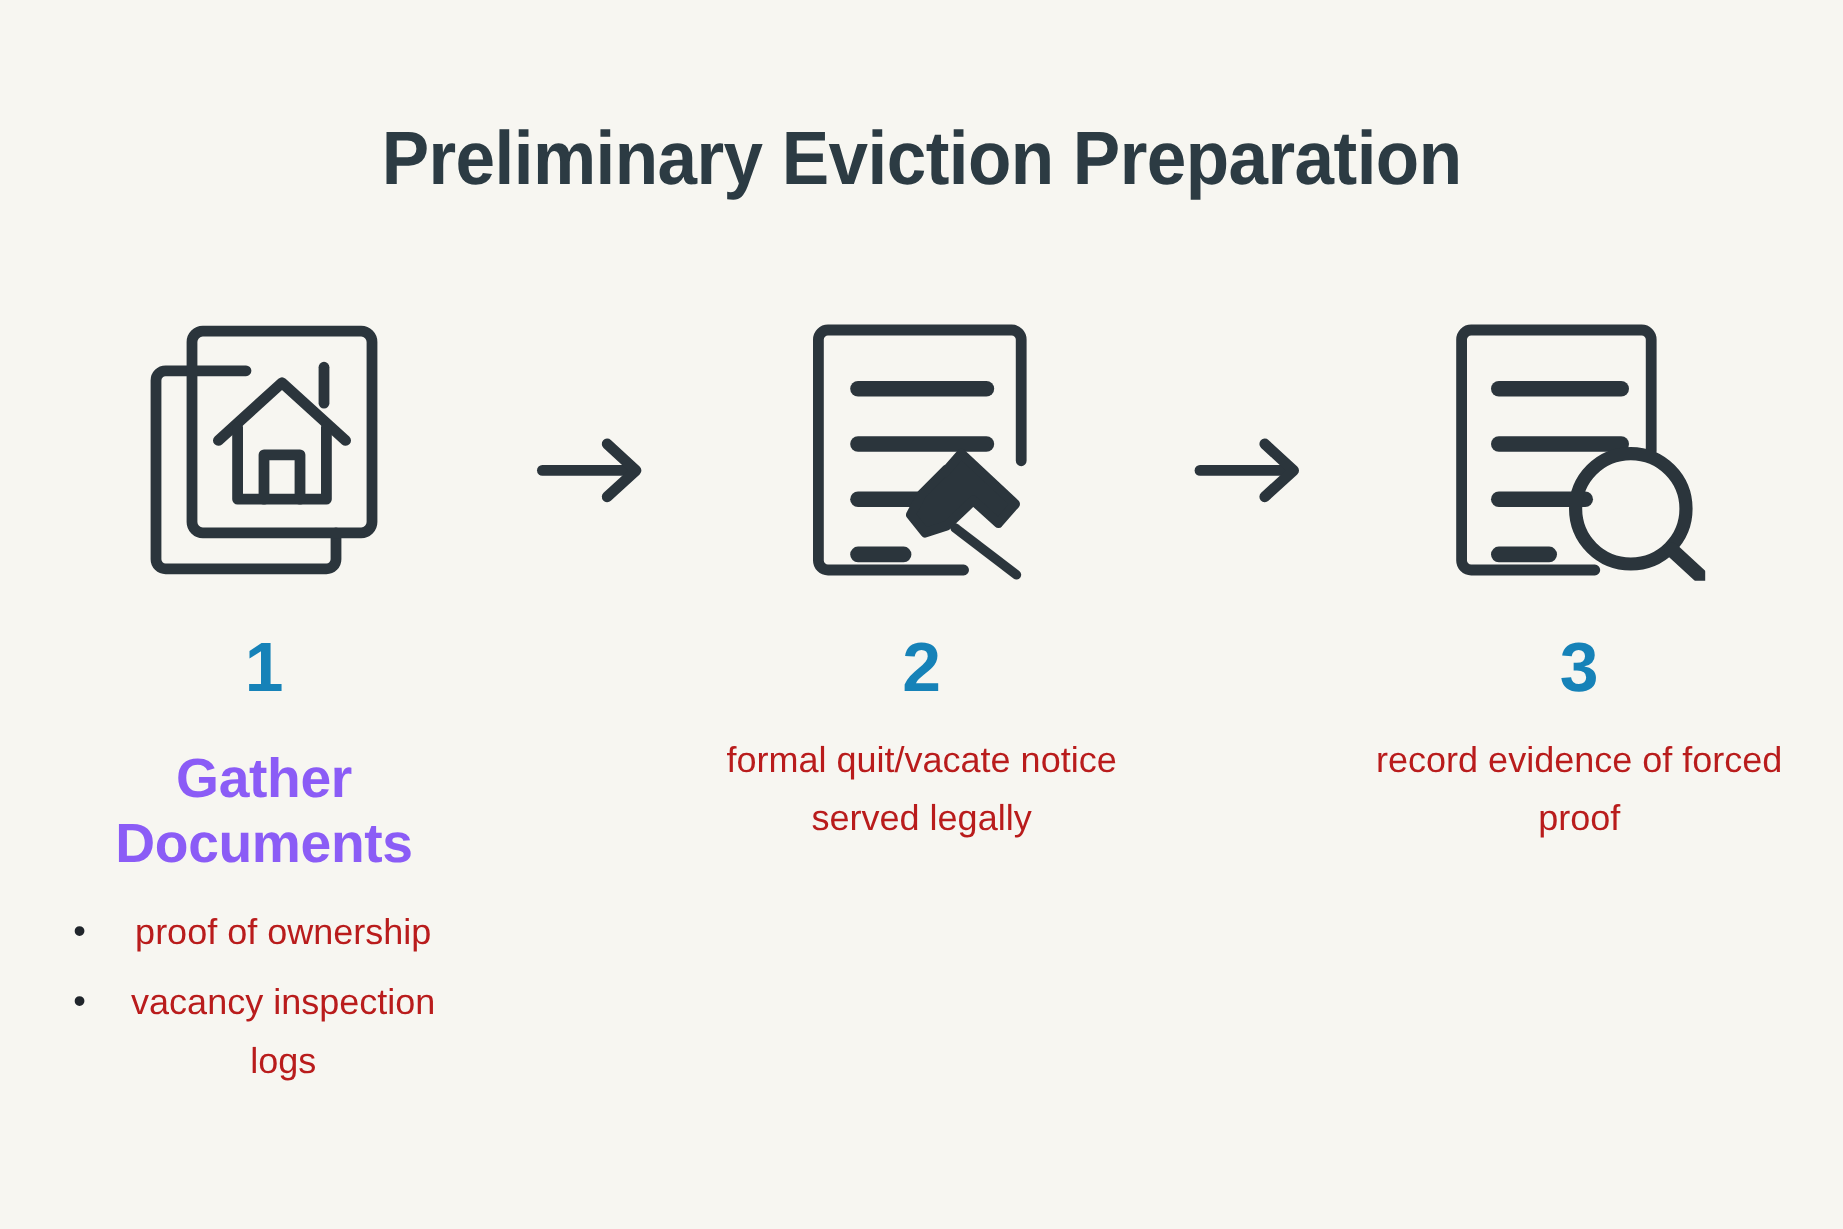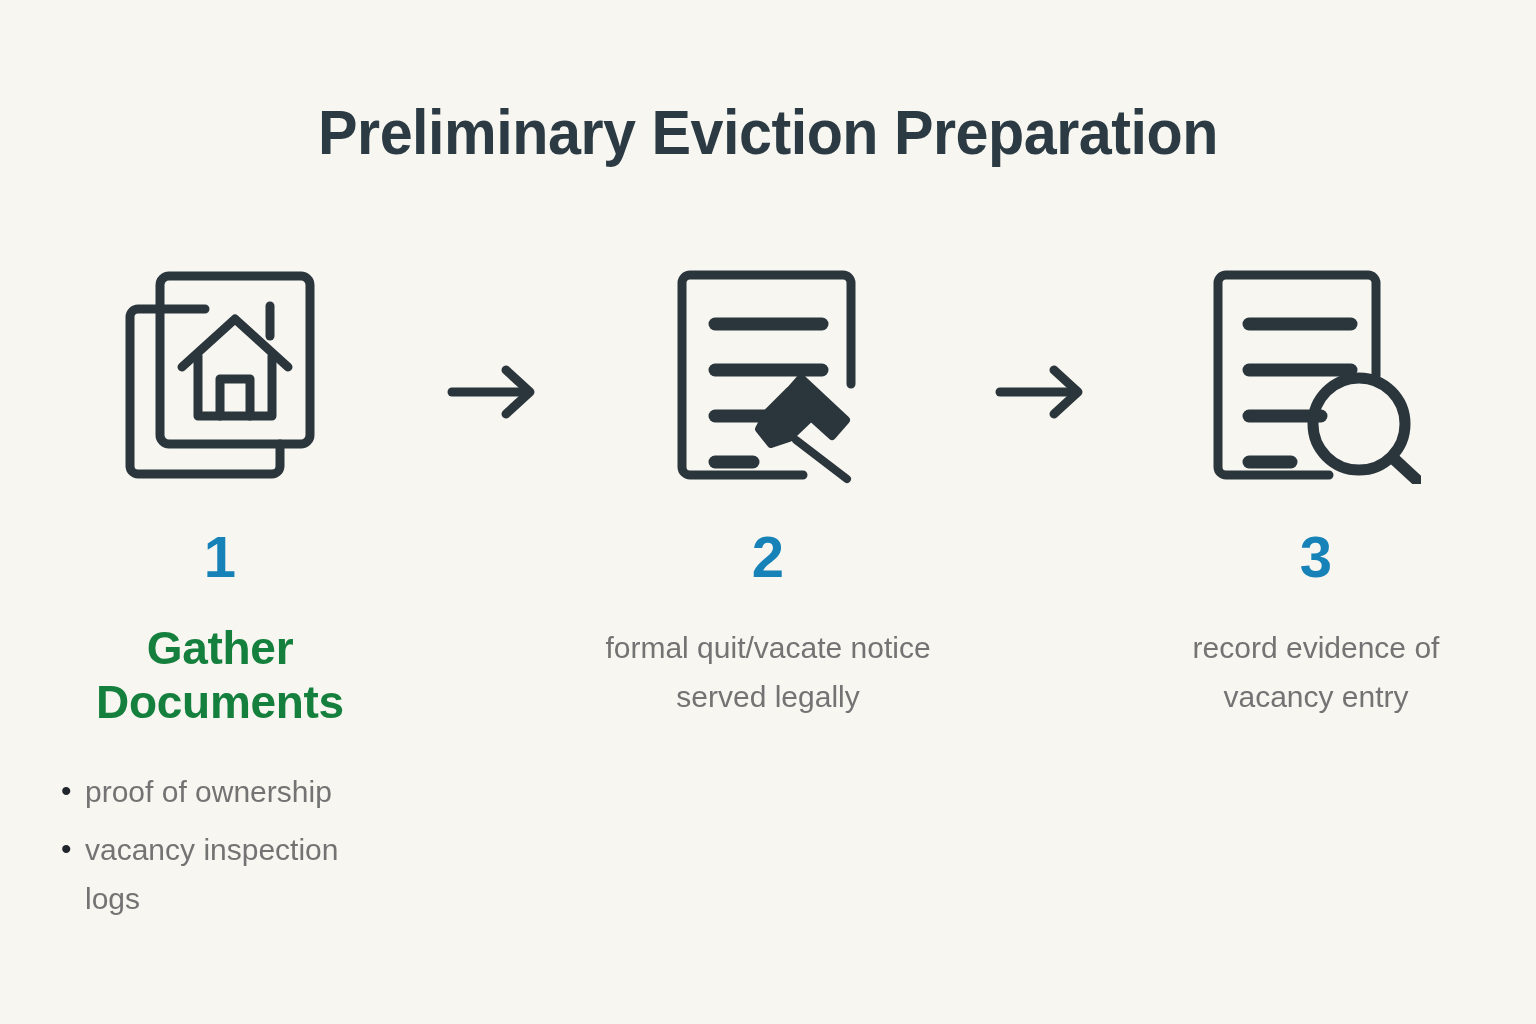--- a/index.html
+++ b/index.html
@@ -74,39 +74,39 @@
     font-size: 58px;
     font-weight: 700;
     color: #1682b8;
     line-height: 1;
     margin-top: 38px;
   }
 
   .step-title {
     font-size: 46px;
     font-weight: 700;
-    color: #15803d;
+    color: #8b5cf6;
     line-height: 1.17;
     text-align: center;
     margin-top: 36px;
     letter-spacing: -0.3px;
     max-width: 330px;
   }
 
   .step-body {
     font-size: 30px;
     font-weight: 400;
-    color: #737373;
+    color: #b91c1c;
     line-height: 1.62;
     text-align: center;
-    margin-top: 38px;
+    margin-top: 24px;
     max-width: 360px;
   }
   .step-body.bulleted {
-    text-align: left;
+    text-align: center;
     max-width: 330px;
     margin-left: 4px;
   }
   .bullet-list {
     margin: 0;
     padding: 0;
     list-style: none;
   }
   .bullet-list li {
     position: relative;
@@ -221,17 +221,17 @@
           <path d="M38 104 H140" stroke-width="13"></path>
           <path d="M38 150 H110" stroke-width="13"></path>
           <path d="M38 196 H80" stroke-width="13"></path>
 
           <circle cx="148" cy="158" r="46" stroke-width="11"></circle>
           <path d="M182 192 L208 216" stroke-width="12"></path>
         </svg>
       </div>
 
       <div class="step-number">3</div>
-      <div class="step-body">record evidence of vacancy entry</div>
+      <div class="step-body">record evidence of forced proof</div>
     </div>
 
   </div>
 </div>
 
 </body></html>

